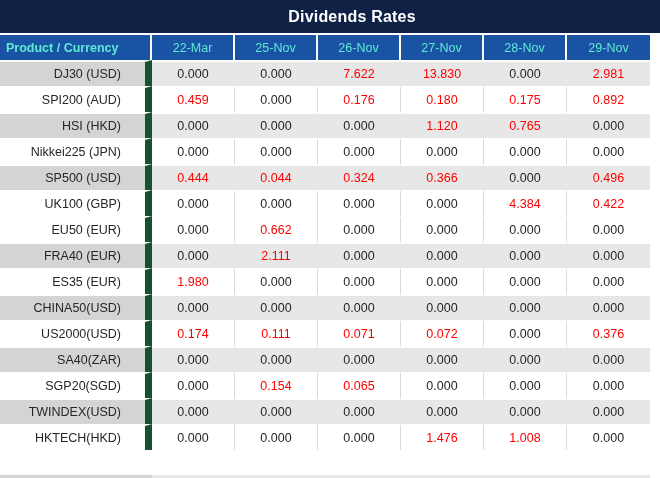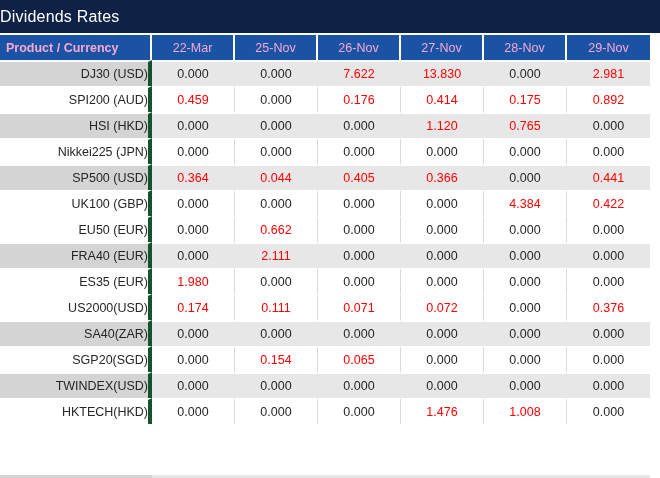--- a/index.html
+++ b/index.html
@@ -18,37 +18,39 @@
     --header-bg: #1a53a4;
     --red: #fe0000;
     --ink: #262626;
     --prod-gray: #d4d4d4;
     --val-gray: #e7e7e7;
   }
   .title-bar {
     height: 33px;
     background: var(--title-bg);
     color: #ffffff;
-    font-weight: normal;
+    font-weight: bold;
     font-size: 16px;
+    text-align: center;
     line-height: 33px;
     letter-spacing: 0.2px;
+    padding-left: 44px;
   }
   table.rates {
     border-collapse: separate;
     border-spacing: 0;
     table-layout: fixed;
     width: 650px;
     margin-top: 2px;
   }
   col.c-product { width: 152px; }
   col.c-date { width: 83px; }
   thead th {
     background: var(--header-bg);
-    color: #f9a8d4;
+    color: #5eead4;
     font-size: 12.5px;
     font-weight: normal;
     height: 25px;
     text-align: center;
     vertical-align: middle;
     border-right: 2px solid #ffffff;
     overflow: hidden;
     white-space: nowrap;
   }
   thead th:first-child {
@@ -61,22 +63,22 @@
     height: 26px;
     font-size: 12.5px;
     color: var(--ink);
     vertical-align: middle;
     border-top: 2px solid #ffffff;
     overflow: hidden;
     white-space: nowrap;
   }
   td.product {
     text-align: right;
-    padding-right: 0;
-    border-right: 4px solid #14532d;
+    padding-right: 24px;
+    border-right: 7px solid #14532d;
   }
   td.val { text-align: center; }
   td.val.red { color: var(--red); }
   
   tr.striped td.product { background: var(--prod-gray); }
   tr.striped td.val { background: var(--val-gray); border-right: 1px solid var(--val-gray); }
   
   tr.plain td.product { background: #ffffff; }
   tr.plain td.val { background: #ffffff; border-right: 1px solid #d9d9d9; text-align: center; }
   tbody td.val:last-child { border-right: none !important; }
@@ -128,21 +130,21 @@
           <td class="val red">7.622</td>
           <td class="val red">13.830</td>
           <td class="val">0.000</td>
           <td class="val red">2.981</td>
         </tr>
         <tr class="plain">
           <td class="product">SPI200 (AUD)</td>
           <td class="val red">0.459</td>
           <td class="val">0.000</td>
           <td class="val red">0.176</td>
-          <td class="val red">0.414</td>
+          <td class="val red">0.180</td>
           <td class="val red">0.175</td>
           <td class="val red">0.892</td>
         </tr>
         <tr class="striped">
           <td class="product">HSI (HKD)</td>
           <td class="val">0.000</td>
           <td class="val">0.000</td>
           <td class="val">0.000</td>
           <td class="val red">1.120</td>
           <td class="val red">0.765</td>
@@ -152,26 +154,26 @@
           <td class="product">Nikkei225 (JPN)</td>
           <td class="val">0.000</td>
           <td class="val">0.000</td>
           <td class="val">0.000</td>
           <td class="val">0.000</td>
           <td class="val">0.000</td>
           <td class="val">0.000</td>
         </tr>
         <tr class="striped">
           <td class="product">SP500 (USD)</td>
-          <td class="val red">0.364</td>
+          <td class="val red">0.444</td>
           <td class="val red">0.044</td>
-          <td class="val red">0.405</td>
+          <td class="val red">0.324</td>
           <td class="val red">0.366</td>
           <td class="val">0.000</td>
-          <td class="val red">0.441</td>
+          <td class="val red">0.496</td>
         </tr>
         <tr class="plain">
           <td class="product">UK100 (GBP)</td>
           <td class="val">0.000</td>
           <td class="val">0.000</td>
           <td class="val">0.000</td>
           <td class="val">0.000</td>
           <td class="val red">4.384</td>
           <td class="val red">0.422</td>
         </tr>
@@ -189,20 +191,29 @@
           <td class="val">0.000</td>
           <td class="val red">2.111</td>
           <td class="val">0.000</td>
           <td class="val">0.000</td>
           <td class="val">0.000</td>
           <td class="val">0.000</td>
         </tr>
         <tr class="plain">
           <td class="product">ES35 (EUR)</td>
           <td class="val red">1.980</td>
+          <td class="val">0.000</td>
+          <td class="val">0.000</td>
+          <td class="val">0.000</td>
+          <td class="val">0.000</td>
+          <td class="val">0.000</td>
+        </tr>
+        <tr class="striped">
+          <td class="product">CHINA50(USD)</td>
+          <td class="val">0.000</td>
           <td class="val">0.000</td>
           <td class="val">0.000</td>
           <td class="val">0.000</td>
           <td class="val">0.000</td>
           <td class="val">0.000</td>
         </tr>
         <tr class="plain">
           <td class="product">US2000(USD)</td>
           <td class="val red">0.174</td>
           <td class="val red">0.111</td>

